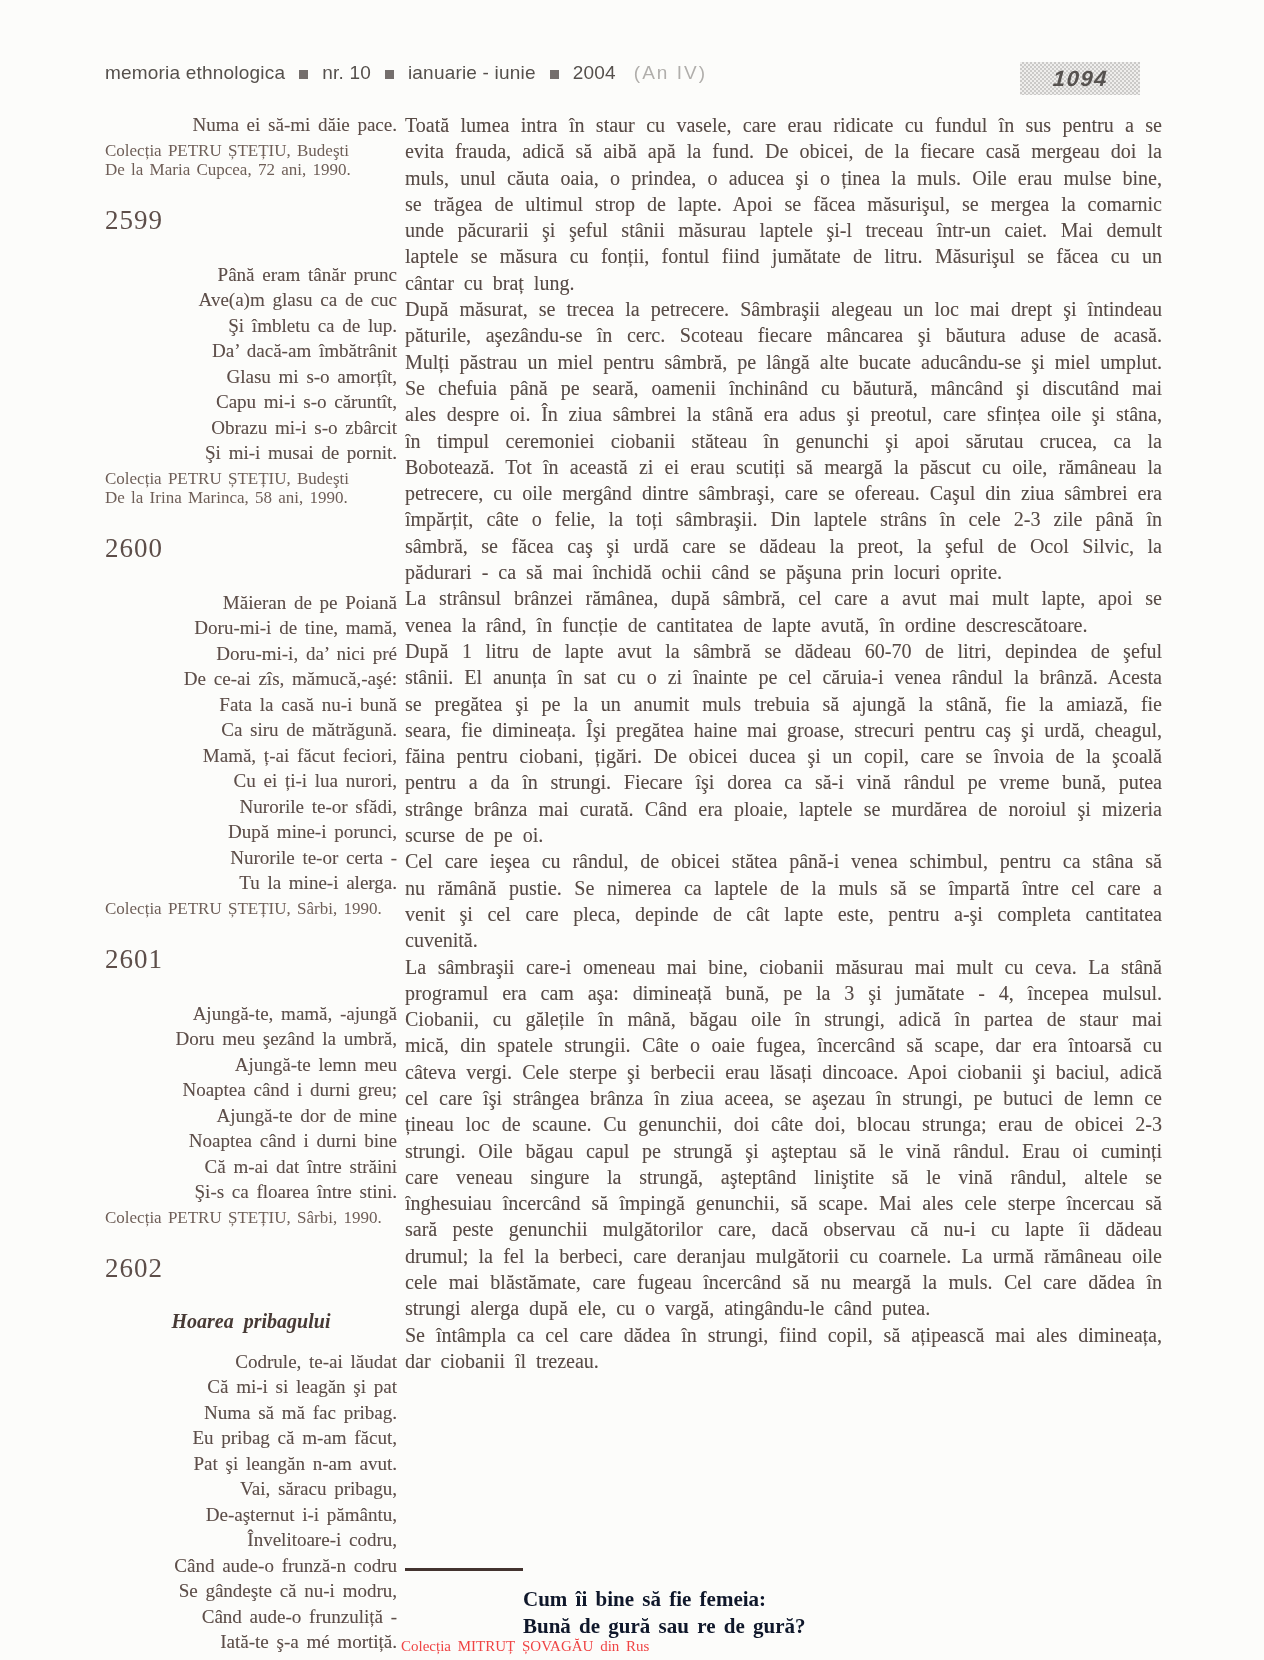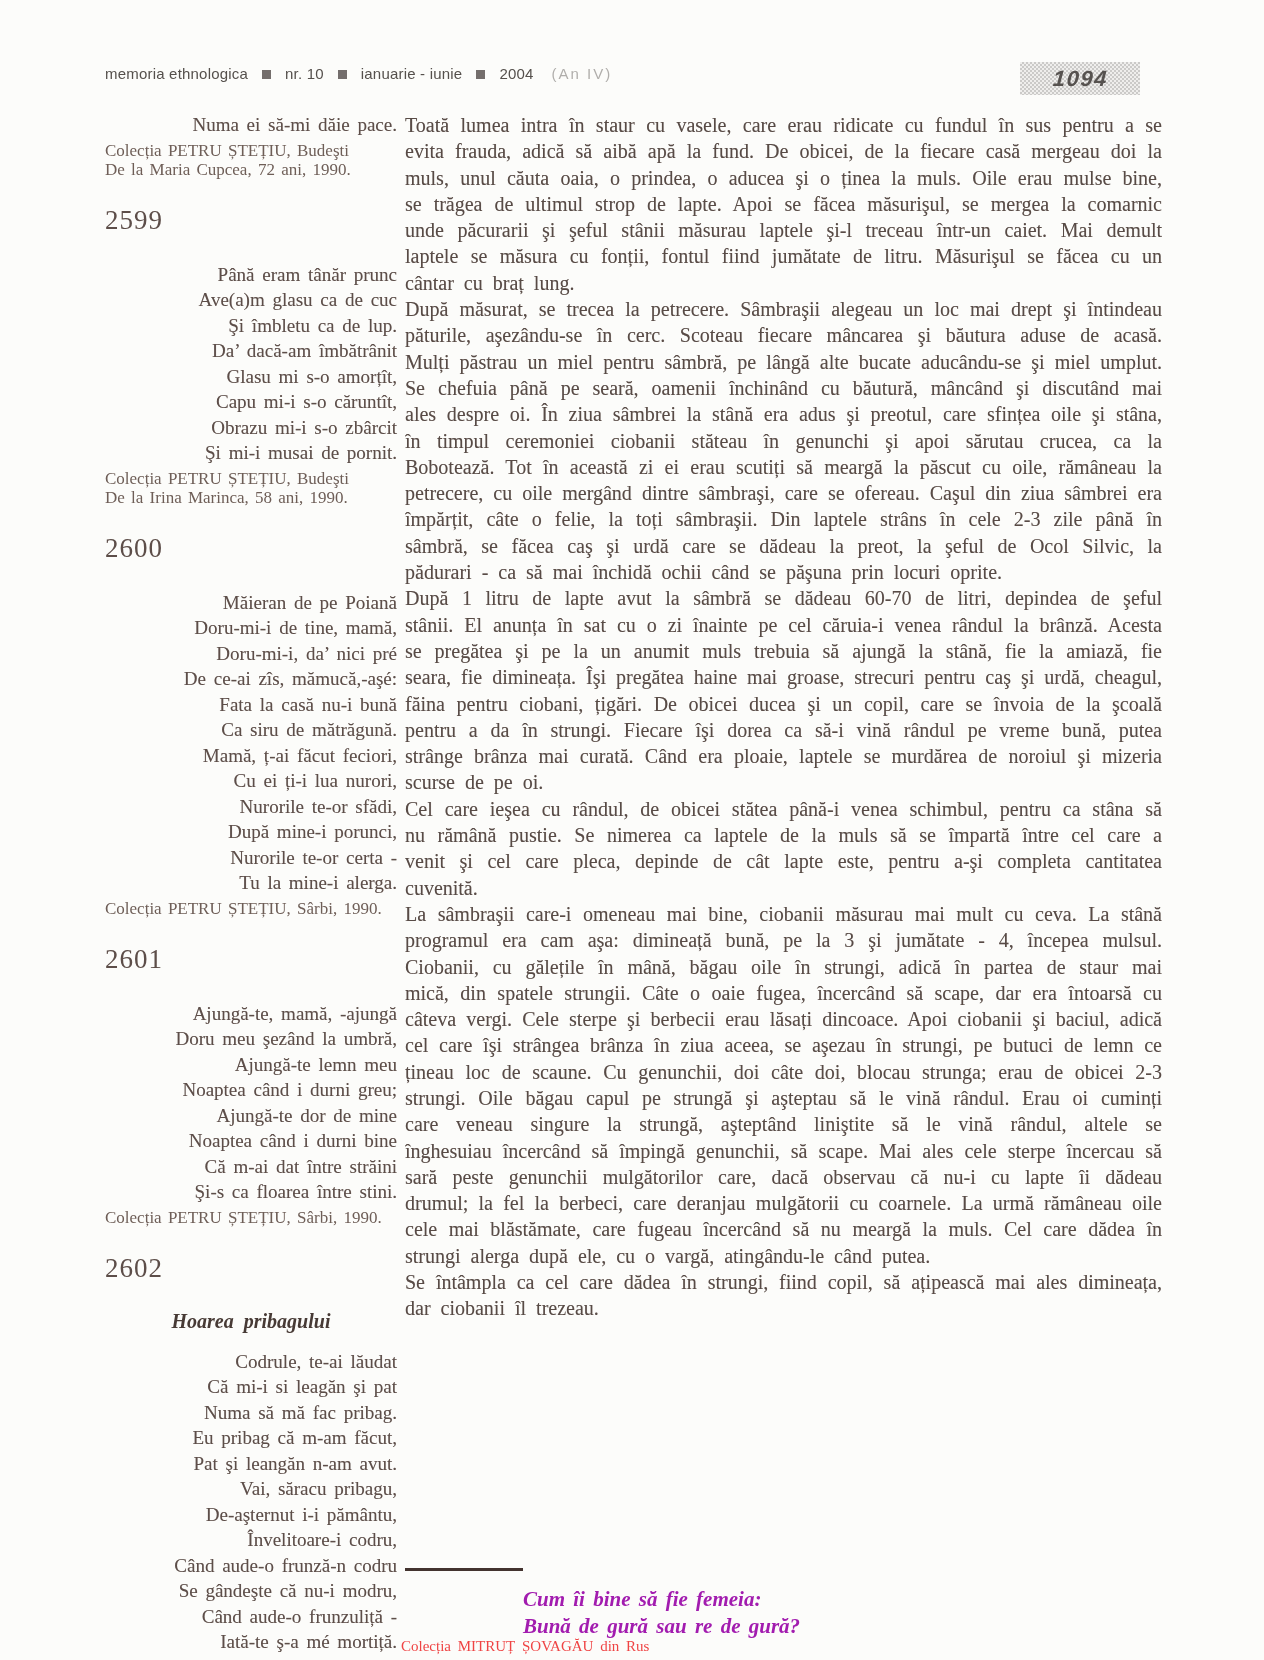--- a/index.html
+++ b/index.html
@@ -7,21 +7,21 @@
     position:relative; width:1264px; height:1660px;
     background:#fcfcfa; overflow:hidden; margin:0 auto;
     font-family:"Liberation Serif", serif;
     color:#5a4c47;
   }
   
   .header {
     position:absolute; left:105px; top:60px; height:26px;
     display:flex; align-items:center;
     font-family:"Liberation Sans", sans-serif;
-    font-size:15px; color:#55504c; letter-spacing:.2px;
+    font-size:19px; color:#55504c; letter-spacing:.2px;
     white-space:nowrap;
   }
   .header .seg { margin-right:14px; }
   .header .sq {
     width:9px; height:9px; background:#5c5552; margin:2px 14px 0 0;
     display:inline-block; flex:0 0 auto; opacity:.85;
   }
   .header .faint { opacity:.45; letter-spacing:2px; margin-left:4px; }
   .page-badge {
     position:absolute; left:1020px; top:62px; width:120px; height:33px;
@@ -66,22 +66,22 @@
     word-spacing:5px; color:#584b46;
     text-shadow:.2px .2px .3px rgba(88,75,70,.3);
   }
   
   .divider {
     position:absolute; left:405px; top:1568px; width:118px; height:3px;
     background:#43332f;
   }
   .next-title {
     position:absolute; left:523px; top:1586px;
-    font-weight:bold; font-style:italic; font-size:21px; line-height:27px;
-    color:#a21caf; word-spacing:3px;
+    font-weight:bold; font-size:21px; line-height:27px;
+    color:#0f172a; word-spacing:3px;
   }
   .footer-source {
     position:absolute; left:401px; top:1638px;
     font-size:15px; color:#ef4444; word-spacing:3px;
   }
 </style>
 </head>
 <body>
 
 <div class="page">
@@ -173,20 +173,21 @@
         <div class="poem-line">Iată-te ş-a mé mortiță.</div>
       </div>
       <div class="source-block">
         <div class="source-line">Colecția PETRU ȘTEȚIU, Sârbi, 1990.</div>
       </div>
     </div>
 
   <div class="right-col">
       <p class="para">Toată lumea intra în staur cu vasele, care erau ridicate cu fundul în sus pentru a se evita frauda, adică să aibă apă la fund. De obicei, de la fiecare casă mergeau doi la muls, unul căuta oaia, o prindea, o aducea şi o ținea la muls. Oile erau mulse bine, se trăgea de ultimul strop de lapte. Apoi se făcea măsurişul, se mergea la comarnic unde păcurarii şi şeful stânii măsurau laptele şi-l treceau într-un caiet. Mai demult laptele se măsura cu fonții, fontul fiind jumătate de litru. Măsurişul se făcea cu un cântar cu braț lung.</p>
       <p class="para">După măsurat, se trecea la petrecere. Sâmbraşii alegeau un loc mai drept şi întindeau păturile, aşezându-se în cerc. Scoteau fiecare mâncarea şi băutura aduse de acasă. Mulți păstrau un miel pentru sâmbră, pe lângă alte bucate aducându-se şi miel umplut. Se chefuia până pe seară, oamenii închinând cu băutură, mâncând şi discutând mai ales despre oi. În ziua sâmbrei la stână era adus şi preotul, care sfințea oile şi stâna, în timpul ceremoniei ciobanii stăteau în genunchi şi apoi sărutau crucea, ca la Bobotează. Tot în această zi ei erau scutiți să meargă la păscut cu oile, rămâneau la petrecere, cu oile mergând dintre sâmbraşi, care se ofereau. Caşul din ziua sâmbrei era împărțit, câte o felie, la toți sâmbraşii. Din laptele strâns în cele 2-3 zile până în sâmbră, se făcea caş şi urdă care se dădeau la preot, la şeful de Ocol Silvic, la pădurari - ca să mai închidă ochii când se păşuna prin locuri oprite.</p>
+      <p class="para">La strânsul brânzei rămânea, după sâmbră, cel care a avut mai mult lapte, apoi se venea la rând, în funcție de cantitatea de lapte avută, în ordine descrescătoare.</p>
       <p class="para">După 1 litru de lapte avut la sâmbră se dădeau 60-70 de litri, depindea de şeful stânii. El anunța în sat cu o zi înainte pe cel căruia-i venea rândul la brânză. Acesta se pregătea şi pe la un anumit muls trebuia să ajungă la stână, fie la amiază, fie seara, fie dimineața. Îşi pregătea haine mai groase, strecuri pentru caş şi urdă, cheagul, făina pentru ciobani, țigări. De obicei ducea şi un copil, care se învoia de la şcoală pentru a da în strungi. Fiecare îşi dorea ca să-i vină rândul pe vreme bună, putea strânge brânza mai curată. Când era ploaie, laptele se murdărea de noroiul şi mizeria scurse de pe oi.</p>
       <p class="para">Cel care ieşea cu rândul, de obicei stătea până-i venea schimbul, pentru ca stâna să nu rămână pustie. Se nimerea ca laptele de la muls să se împartă între cel care a venit şi cel care pleca, depinde de cât lapte este, pentru a-şi completa cantitatea cuvenită.</p>
       <p class="para">La sâmbraşii care-i omeneau mai bine, ciobanii măsurau mai mult cu ceva. La stână programul era cam aşa: dimineață bună, pe la 3 şi jumătate - 4, începea mulsul. Ciobanii, cu gălețile în mână, băgau oile în strungi, adică în partea de staur mai mică, din spatele strungii. Câte o oaie fugea, încercând să scape, dar era întoarsă cu câteva vergi. Cele sterpe şi berbecii erau lăsați dincoace. Apoi ciobanii şi baciul, adică cel care îşi strângea brânza în ziua aceea, se aşezau în strungi, pe butuci de lemn ce țineau loc de scaune. Cu genunchii, doi câte doi, blocau strunga; erau de obicei 2-3 strungi. Oile băgau capul pe strungă şi aşteptau să le vină rândul. Erau oi cuminți care veneau singure la strungă, aşteptând liniştite să le vină rândul, altele se înghesuiau încercând să împingă genunchii, să scape. Mai ales cele sterpe încercau să sară peste genunchii mulgătorilor care, dacă observau că nu-i cu lapte îi dădeau drumul; la fel la berbeci, care deranjau mulgătorii cu coarnele. La urmă rămâneau oile cele mai blăstămate, care fugeau încercând să nu meargă la muls. Cel care dădea în strungi alerga după ele, cu o vargă, atingându-le când putea.</p>
       <p class="para">Se întâmpla ca cel care dădea în strungi, fiind copil, să ațipească mai ales dimineața, dar ciobanii îl trezeau.</p>
     </div>
 
   <div class="divider"></div>
 
   <div class="next-title">
     <div>Cum îi bine să fie femeia:</div>

